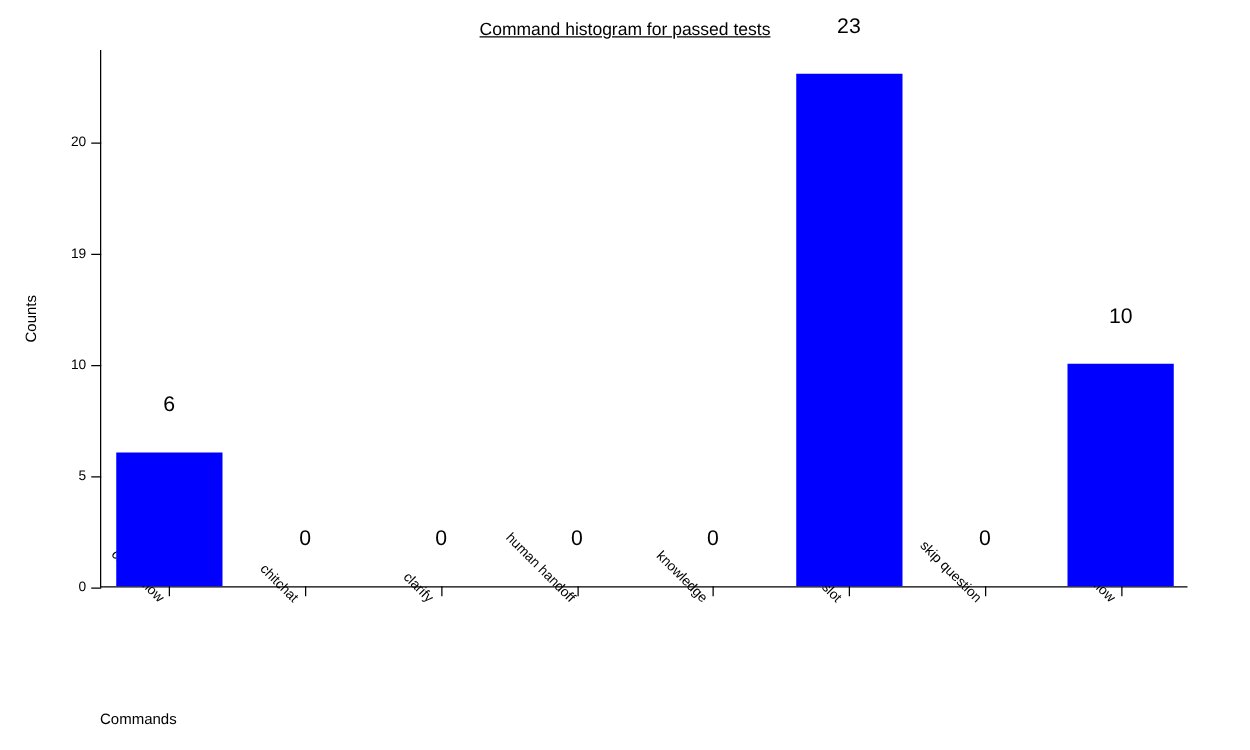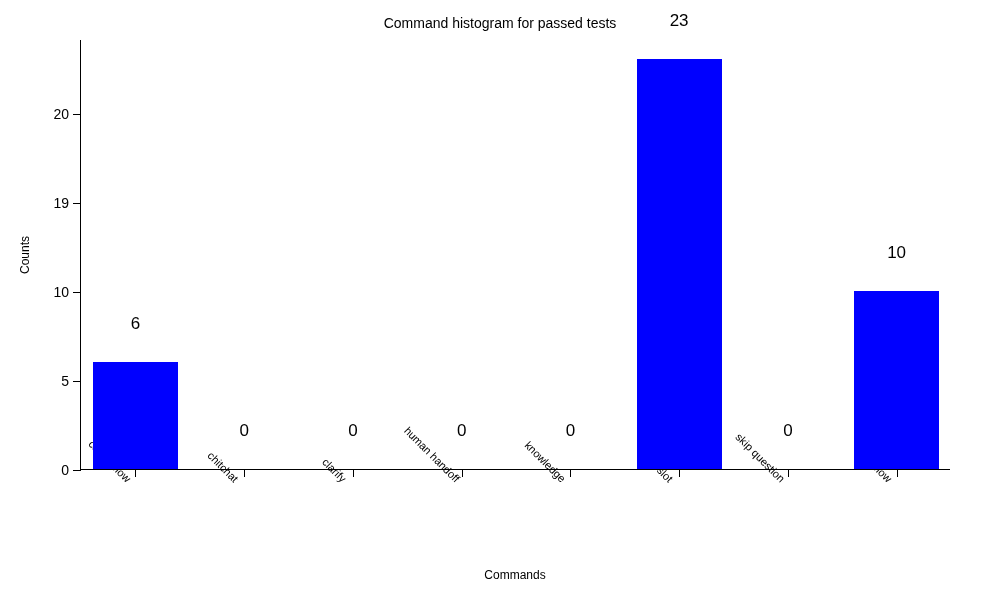--- a/index.html
+++ b/index.html
@@ -30,49 +30,49 @@
       border-left: 1px solid black;
       border-bottom: 1px solid black;
     }
     .title {
       position: absolute;
       top: 15px;
       left: 0;
       width: 1000px;
       text-align: center;
       font-size: 14px;
+      text-decoration: underline;
     }
     .ylabel {
       position: absolute;
       left: 25px;
       top: 255px;
       transform: translate(-50%, -50%) rotate(-90deg);
       font-size: 12px;
     }
     .xlabel {
       position: absolute;
       left: 80px;
       width: 870px;
       top: 568px;
-      text-align: center;
       font-size: 12px;
     }
     .y-tick {
       position: absolute;
       left: -8px;
       width: 8px;
       height: 1px;
       background: black;
     }
     .y-tick-label {
       position: absolute;
       right: 100%;
       padding-right: 12px;
       transform: translateY(-50%);
-      font-size: 14px;
+      font-size: 11px;
       text-align: right;
     }
     .x-tick {
       position: absolute;
       bottom: -8px;
       width: 1px;
       height: 8px;
       background: black;
     }
     .x-tick-label {

